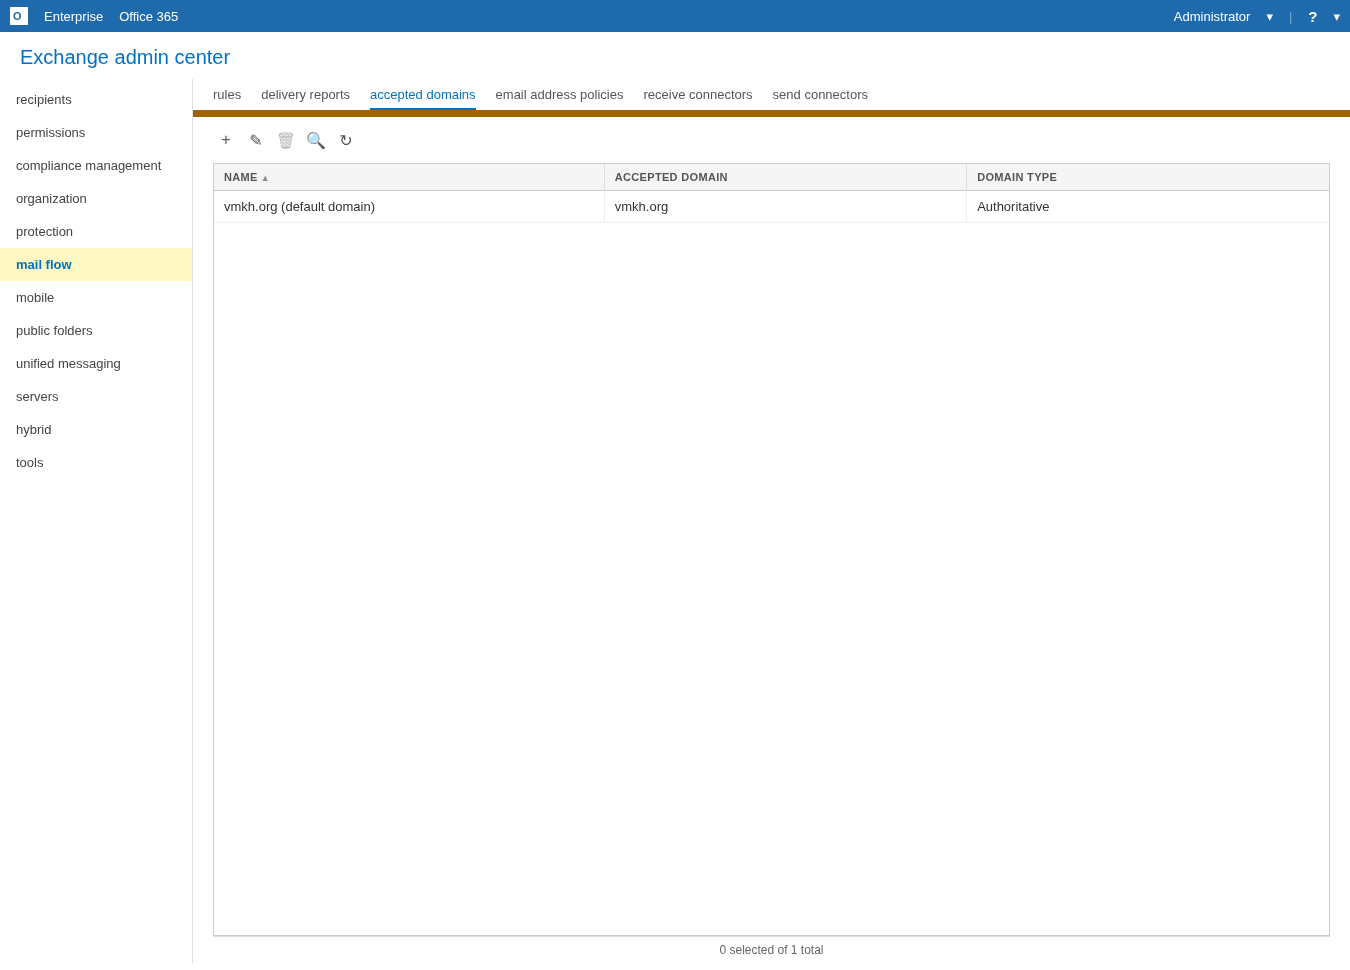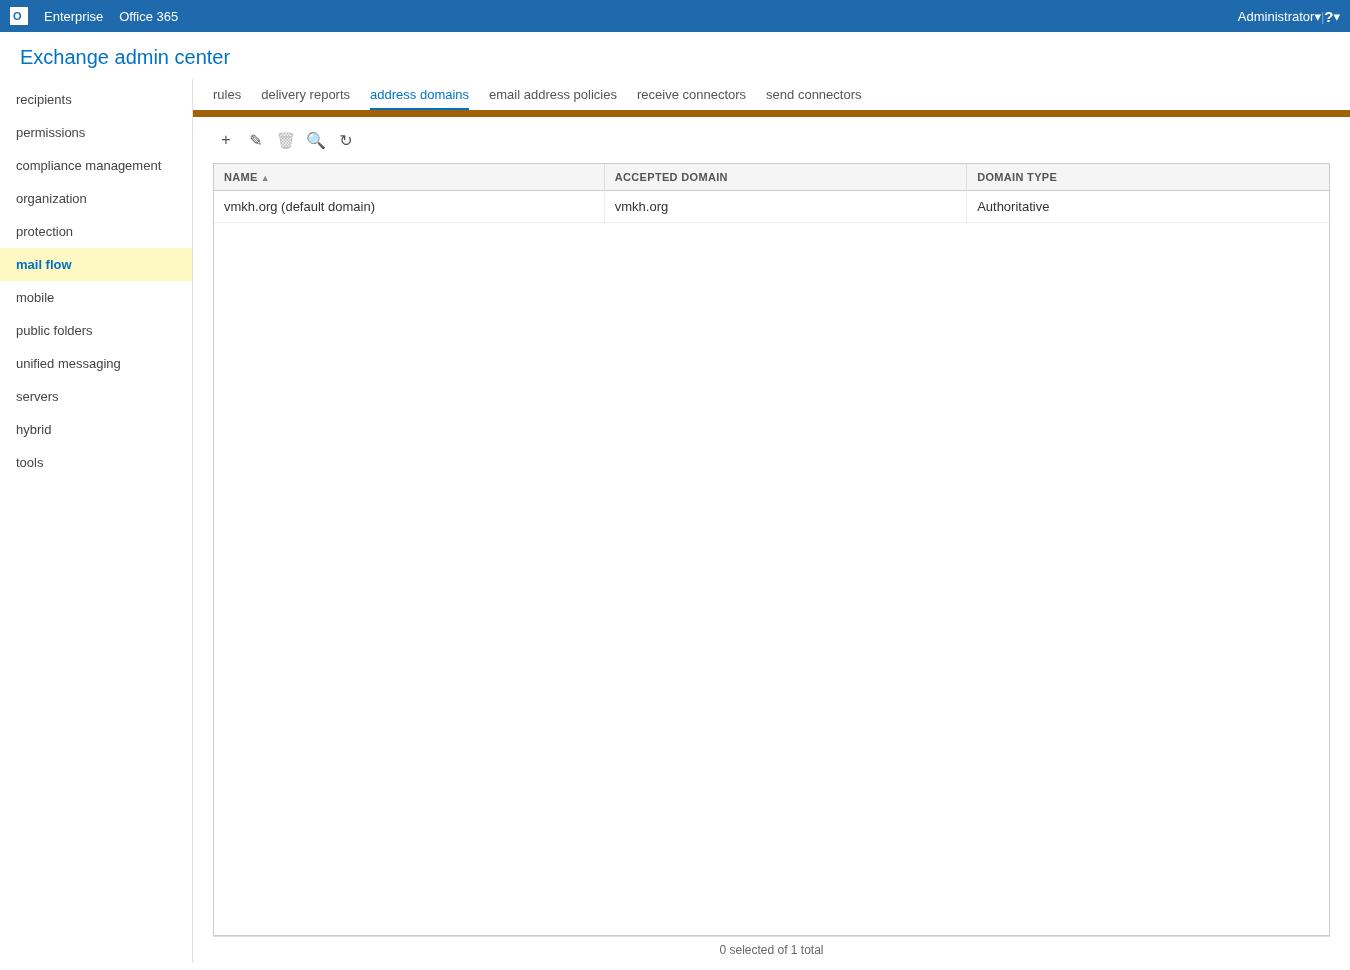--- a/index.html
+++ b/index.html
@@ -15,21 +15,21 @@
       padding: 0 10px;
       color: #fff;
     }
     #topbar-left { display: flex; align-items: center; gap: 16px; }
     #topbar-logo {
       width: 18px; height: 18px;
       background: #fff;
       display: flex; align-items: center; justify-content: center;
       font-size: 10px; font-weight: bold; color: #1e6aad;
     }
-    #topbar-right { display: flex; align-items: center; gap: 0; font-size: 13px; color: #fff; }
+    #topbar-right { display: flex; align-items: center; gap: 16px; font-size: 13px; color: #fff; }
 
     
     #page-title-area {
       padding: 14px 6px 10px 20px;
     }
     #page-title-area h1 {
       font-size: 20px;
       font-weight: 300;
       color: #0072c6;
     }
@@ -203,21 +203,21 @@
       <div class="sidebar-item">servers</div>
       <div class="sidebar-item">hybrid</div>
       <div class="sidebar-item">tools</div>
     </div>
 
   <div id="main">
 
     <div id="tabs">
         <a class="tab" href="#">rules</a>
         <a class="tab" href="#">delivery reports</a>
-        <a class="tab active" href="#">address domains</a>
+        <a class="tab active" href="#">accepted domains</a>
         <a class="tab" href="#">email address policies</a>
         <a class="tab" href="#">receive connectors</a>
         <a class="tab" href="#">send connectors</a>
       </div>
 
     <div id="toolbar">
       <button class="toolbar-btn" title="add">+</button>
       <button class="toolbar-btn" title="edit">✎</button>
       <button class="toolbar-btn disabled" title="delete">🗑</button>
       <button class="toolbar-btn" title="search">🔍</button>

